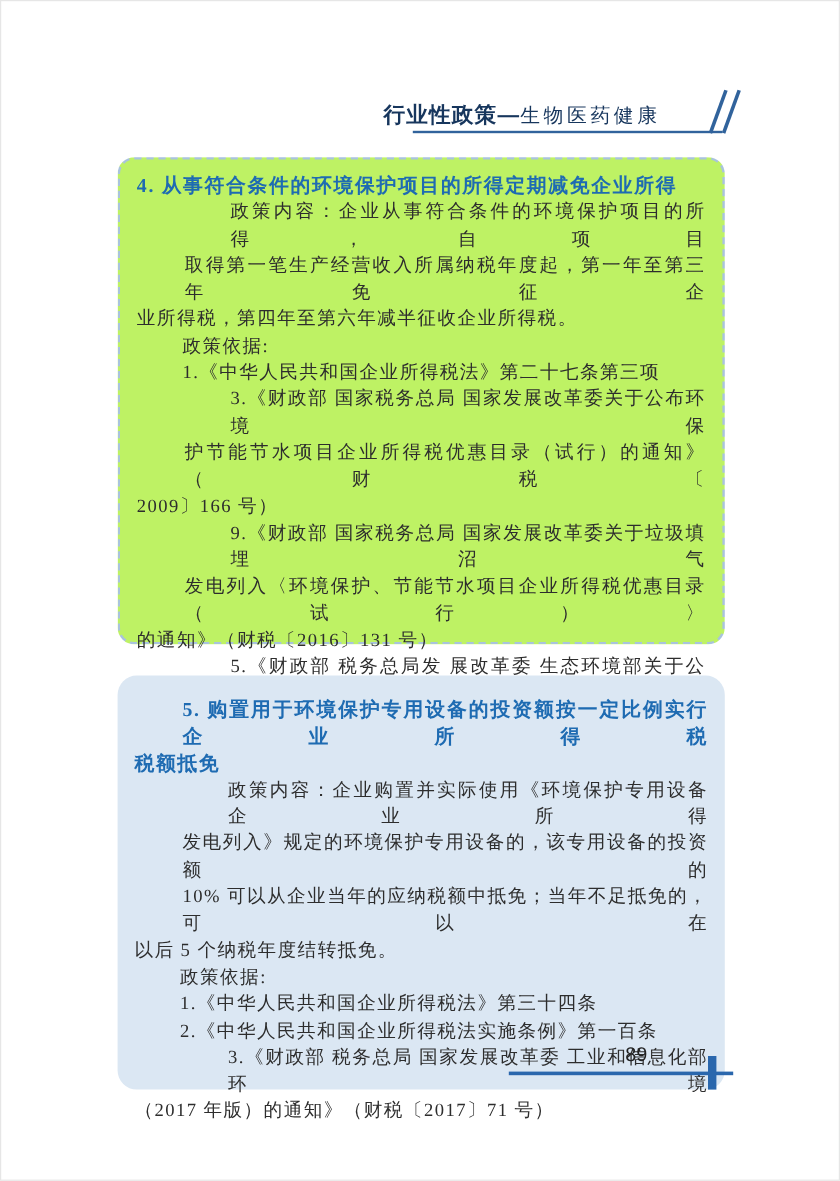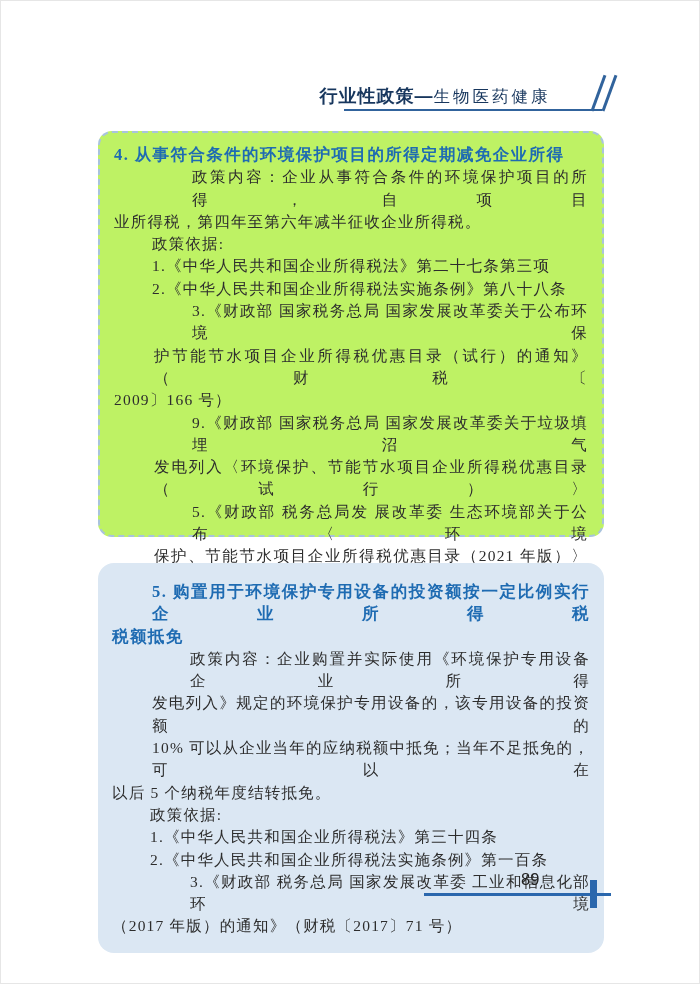--- a/index.html
+++ b/index.html
@@ -32,21 +32,21 @@
   .box{
     position:absolute;left:97px;width:506px;box-sizing:border-box;
     color:#2d2d2d;font-size:15.5px;line-height:22.3px;
   }
   .box-dashed{
     top:130px;height:406px;background:#bef264;
     border:2px dashed #a9c3dd;border-radius:14px;
     padding:11px 14px;
   }
   .box-filled{
-    top:562px;height:390px;background:#dbe7f3;
+    top:562px;height:345px;background:#dbe7f3;
     border-radius:16px;padding:18px 14px;
   }
   .ln{letter-spacing:1.2px;min-height:22.3px;}
   .ind{padding-left:38px;}
   .just{text-align:justify;text-align-last:justify;text-justify:inter-character;margin-left:40px;}
   .title .ln{
     color:#1e6bb2;font-weight:bold;font-size:16.5px;letter-spacing:1.4px;
   }
 
   
@@ -69,29 +69,30 @@
   <div class="hdr-rule"></div>
   <div class="slash slash-1"></div>
   <div class="slash slash-2"></div>
 
   <div class="box box-dashed">
     <div class="title">
         <div class="ln">4. 从事符合条件的环境保护项目的所得定期减免企业所得</div>
       </div>
     <div>
         <div class="ln ind just">政策内容：企业从事符合条件的环境保护项目的所得，自项目</div>
+        <div class="ln just">取得第一笔生产经营收入所属纳税年度起，第一年至第三年免征企</div>
         <div class="ln">业所得税，第四年至第六年减半征收企业所得税。</div>
         <div class="ln ind">政策依据:</div>
         <div class="ln ind">1.《中华人民共和国企业所得税法》第二十七条第三项</div>
-        <div class="ln ind">2.《中华人民共和国企业所得税法实施条例》第八十八条</div>
         <div class="ln ind just">3.《财政部 国家税务总局 国家发展改革委关于公布环境保</div>
         <div class="ln just">护节能节水项目企业所得税优惠目录（试行）的通知》（财税〔</div>
         <div class="ln">2009〕166 号）</div>
         <div class="ln ind just">9.《财政部 国家税务总局 国家发展改革委关于垃圾填埋沼气</div>
         <div class="ln just">发电列入〈环境保护、节能节水项目企业所得税优惠目录（试行）〉</div>
+        <div class="ln">的通知》（财税〔2016〕131 号）</div>
         <div class="ln ind just">5.《财政部 税务总局发 展改革委 生态环境部关于公布〈环境</div>
         <div class="ln just">保护、节能节水项目企业所得税优惠目录（2021 年版）〉以及〈资</div>
         <div class="ln just">源综合利用企业所得税优惠目录（2021 年版）〉的公告》（2021 年</div>
         <div class="ln">第 36 号）第一条、第二条</div>
       </div>
   </div>
 
   <div class="box box-filled">
     <div class="title">
         <div class="ln just">5. 购置用于环境保护专用设备的投资额按一定比例实行企业所得税</div>

